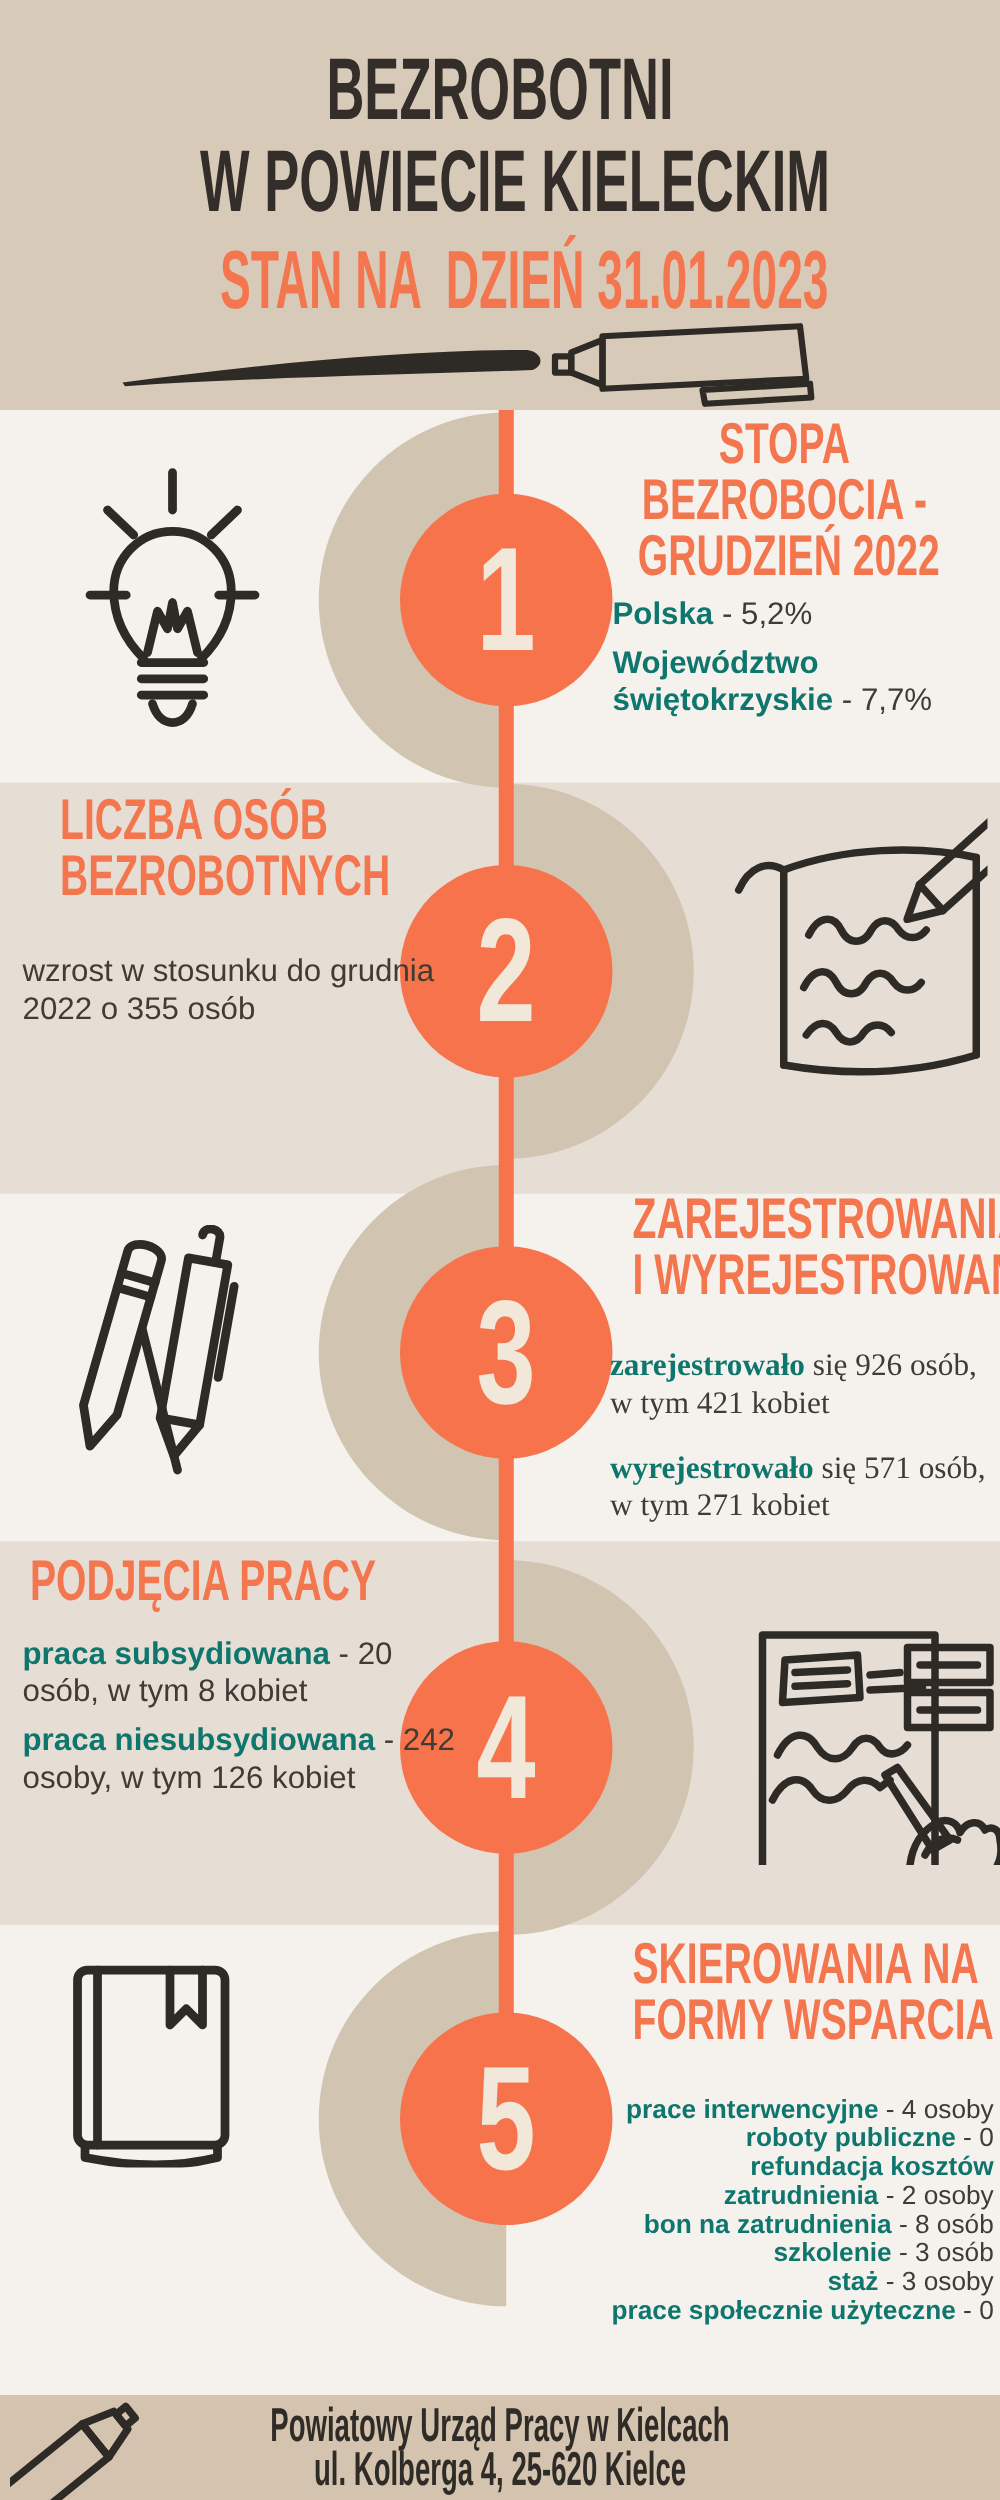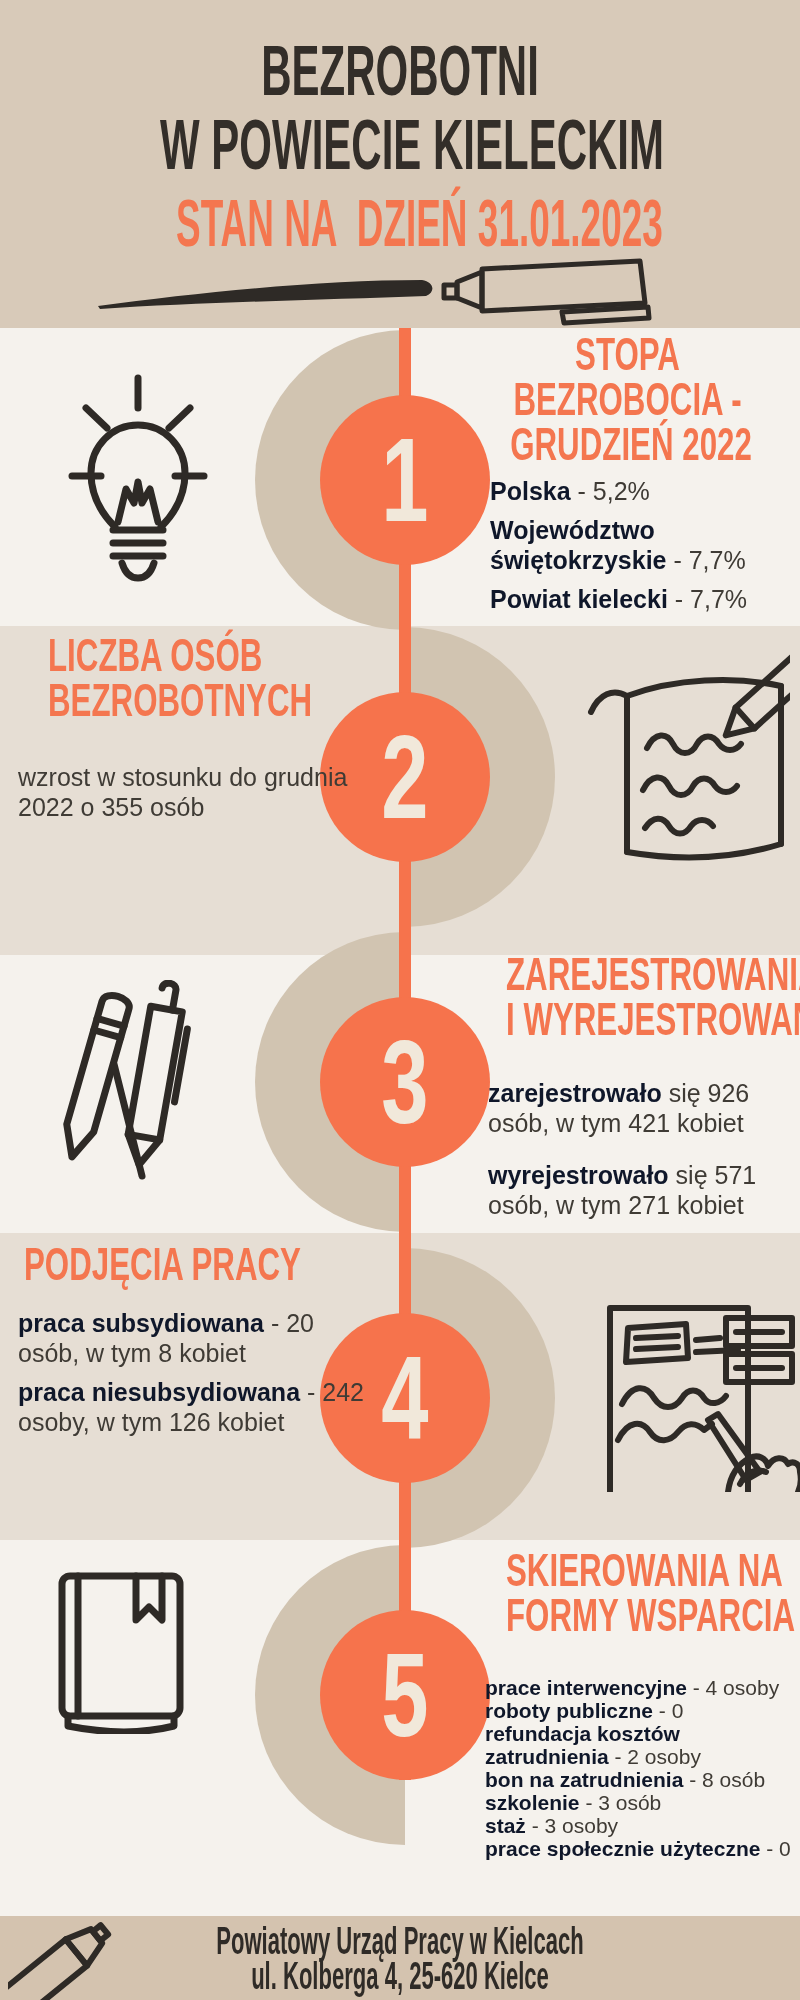--- a/index.html
+++ b/index.html
@@ -30,24 +30,24 @@
   
   .head{
     position:absolute; z-index:5; color:#f4764f; font-weight:bold;
     font-size:46px; line-height:45px; transform:scaleX(0.68); transform-origin:50% 0;
     text-align:center; white-space:nowrap;
   }
   .head.left-align{text-align:left; transform-origin:0 0;}
   
   .body-block{position:absolute; z-index:5; font-size:25px; line-height:30px;}
   .item{margin-bottom:9px;}
-  .item b{color:#0f172a;}
+  .item b{color:#0f766e;}
   .body-block.s2-big .item.big{font-size:29px; line-height:35px; margin-bottom:24px;}
-  .gap-items .item{margin-bottom:22px;}
-  .list-small{font-size:21px; line-height:23px;}
+  .gap-items .item{margin-bottom:22px;font-family:Liberation Serif, serif;}
+  .list-small{font-size:21px; line-height:23px;text-align:right;}
   .list-small .item{margin-bottom:0;}
   
   .title-line{
     position:absolute; left:0; width:800px; text-align:center; color:#332e29;
     font-weight:bold; font-size:70px; line-height:1; transform:scaleX(0.60);
     transform-origin:50% 0; white-space:pre; z-index:2;
   }
   .subtitle{color:#f4764f; font-size:66px; transform:scaleX(0.56);}
   
   .footer-line{
@@ -127,21 +127,20 @@
 
   <div class="head" style="left:455px; top:332px; width:345px;">
     <div>STOPA</div>
     <div>BEZROBOCIA -</div>
     <div>GRUDZIEŃ 2022</div>
   </div>
 
   <div class="body-block" style="left:490px; top:476px; width:305px;">
     <div class="item"><b>Polska</b><span> - 5,2%</span></div>
     <div class="item"><b>Województwo świętokrzyskie</b><span> - 7,7%</span></div>
-    <div class="item"><b>Powiat kielecki</b><span> - 7,7%</span></div>
   </div>
 
   <div class="head" style="left:0px; top:633px; width:300px;">
     <div>LICZBA OSÓB</div>
     <div>BEZROBOTNYCH</div>
   </div>
 
   <div class="body-block s2-big" style="left:18px; top:762px; width:335px;">
     <div class="item"><b></b><span>wzrost w stosunku do grudnia 2022 o 355 osób</span></div>
   </div>

